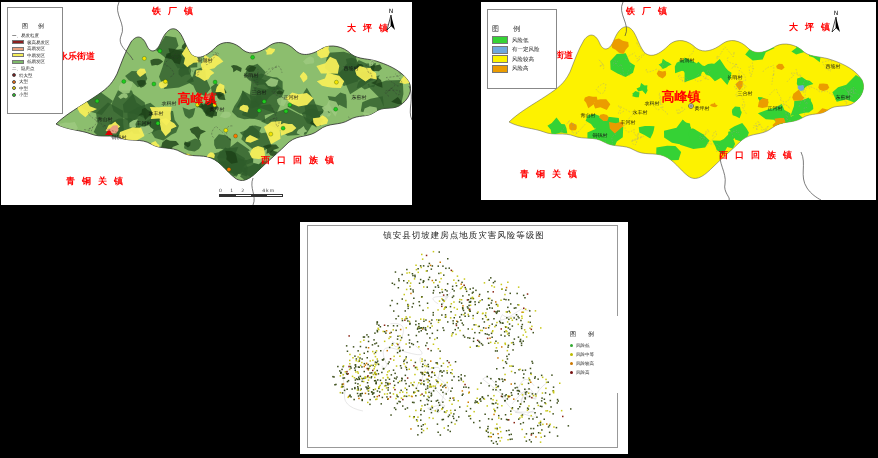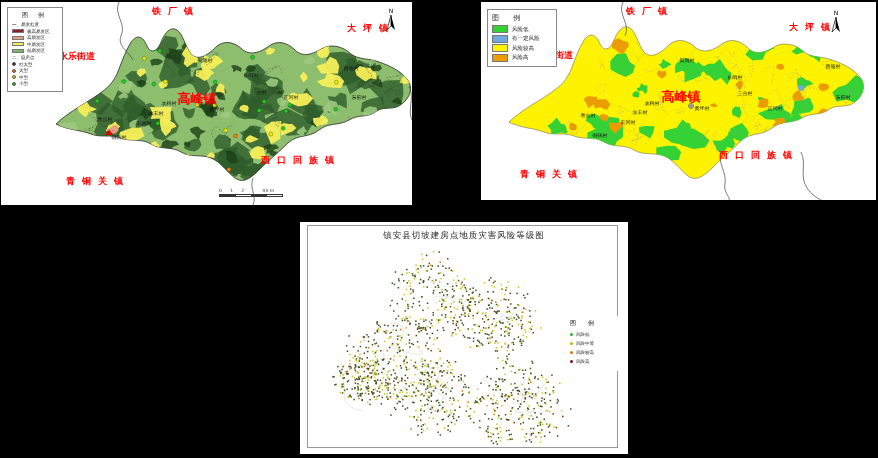--- a/index.html
+++ b/index.html
@@ -12,21 +12,21 @@
   #panel-c{left:300px;top:222px;width:328px;height:232px;}
   .map-svg{position:absolute;left:0;top:0;}
   
   .town{position:absolute;font-weight:bold;font-size:9px;color:#ff0000;
         transform:translate(-50%,-50%);white-space:nowrap;z-index:6;}
   .town.wide{letter-spacing:7px;}
   .town.seat{font-size:13px;letter-spacing:0;}
   .village{position:absolute;font-size:5px;color:#111;transform:translate(-50%,-50%);
            white-space:nowrap;z-index:5;}
   
-  .legend{position:absolute;background:#fff;border:1px solid #888;padding:3px 4px;z-index:8;}
+  .legend{position:absolute;background:#fff;border:1px solid #888;padding:14px 4px;z-index:8;}
   .legend .lg-title{text-align:center;font-size:6px;letter-spacing:4px;color:#222;margin-bottom:2px;}
   .lg-row{display:flex;align-items:center;margin:1.5px 0;}
   .lg-row .sw{display:inline-block;margin-right:3px;border:0.5px solid #777;}
   .lg-row .dot{display:inline-block;margin-right:3px;border-radius:50%;border:0.5px solid #555;}
   .lg-row .lg-label{font-size:4.5px;color:#222;white-space:nowrap;}
   .lg-head{font-size:4.5px;color:#222;margin:2px 0 1px 0;white-space:nowrap;}
   #legend-a{left:6px;top:5px;width:56px;}
   #legend-a .sw{width:12px;height:4px;}
   #legend-a .dot{width:4px;height:4px;}
   #legend-b{left:6px;top:7px;width:70px;}

